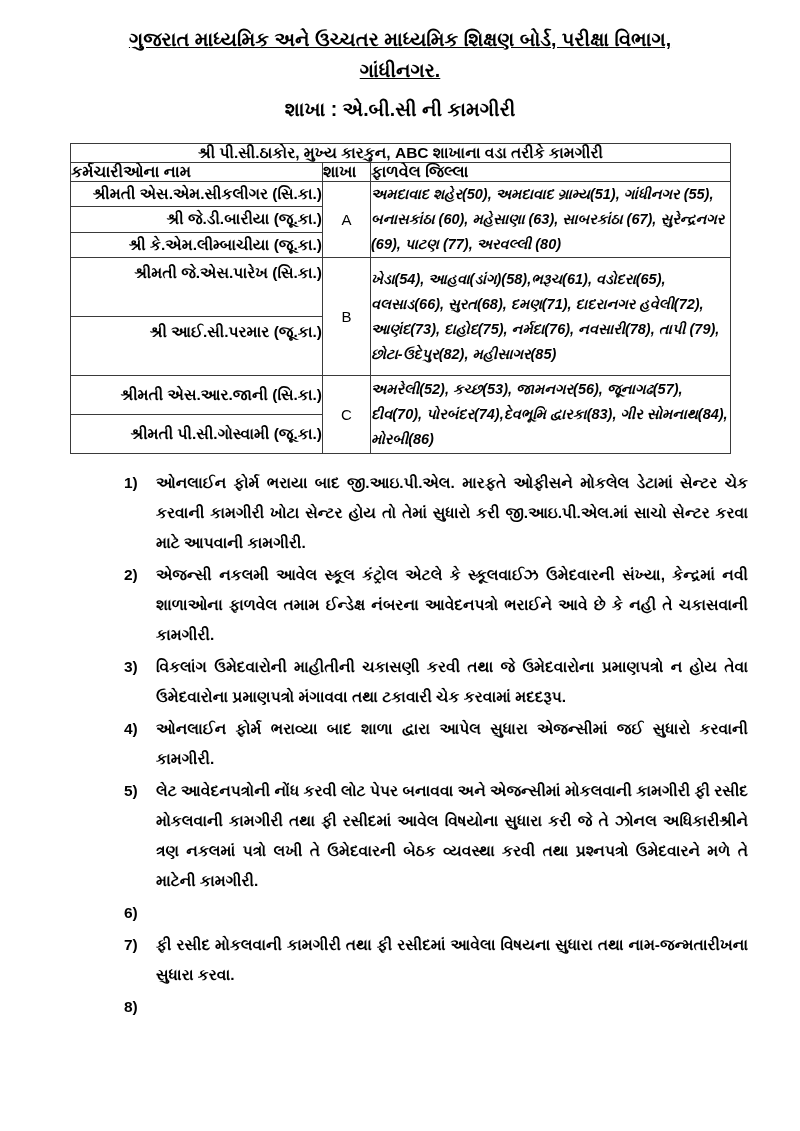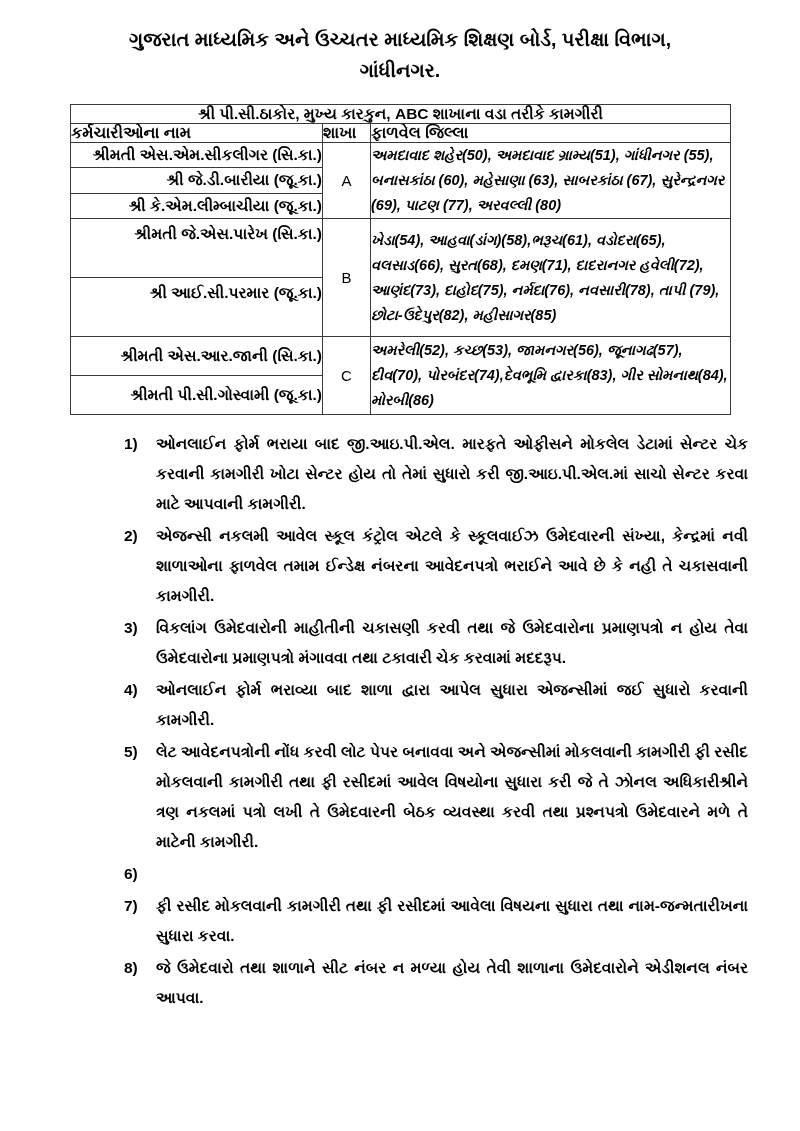--- a/index.html
+++ b/index.html
@@ -28,20 +28,21 @@
     text-align: center;
     padding-top: 24px;
     padding-left: 60px;
     padding-right: 60px;
   }
   .doc-title-line {
     font-size: 19.5px;
     font-weight: bold;
     line-height: 31px;
     letter-spacing: 0px;
+    text-decoration: underline;
   }
   .doc-subtitle {
     font-size: 19.5px;
     font-weight: bold;
     line-height: 31px;
     margin-top: 8px;
   }
 
   
   .table-wrap {
@@ -131,20 +132,21 @@
   }
 </style>
 </head>
 <body>
 
 <div class="page">
 
   <div class="doc-header">
     <div class="doc-title-line">ગુજરાત માધ્યમિક અને ઉચ્ચતર માધ્યમિક શિક્ષણ બોર્ડ, પરીક્ષા વિભાગ,</div>
     <div class="doc-title-line">ગાંધીનગર.</div>
+    <div class="doc-subtitle">શાખા : એ.બી.સી ની કામગીરી</div>
   </div>
 
   <div class="table-wrap">
     <table class="duty-table">
       <colgroup>
         <col class="c-name">
           <col class="c-branch">
           <col class="c-dist">
       </colgroup>
       <tbody>
@@ -213,17 +215,16 @@
     </li>
     <li class="note-item">
       <span class="note-num">6)</span>
     </li>
     <li class="note-item">
       <span class="note-num">7)</span>
       <span class="note-text">ફી રસીદ મોકલવાની કામગીરી તથા ફી રસીદમાં આવેલા વિષયના સુધારા તથા નામ-જન્મતારીખના સુધારા કરવા.</span>
     </li>
     <li class="note-item">
       <span class="note-num">8)</span>
-      <span class="note-text">જે ઉમેદવારો તથા શાળાને સીટ નંબર ન મળ્યા હોય તેવી શાળાના ઉમેદવારોને એડીશનલ નંબર આપવા.</span>
     </li>
   </ol>
 
 </div>
 
 </body></html>

